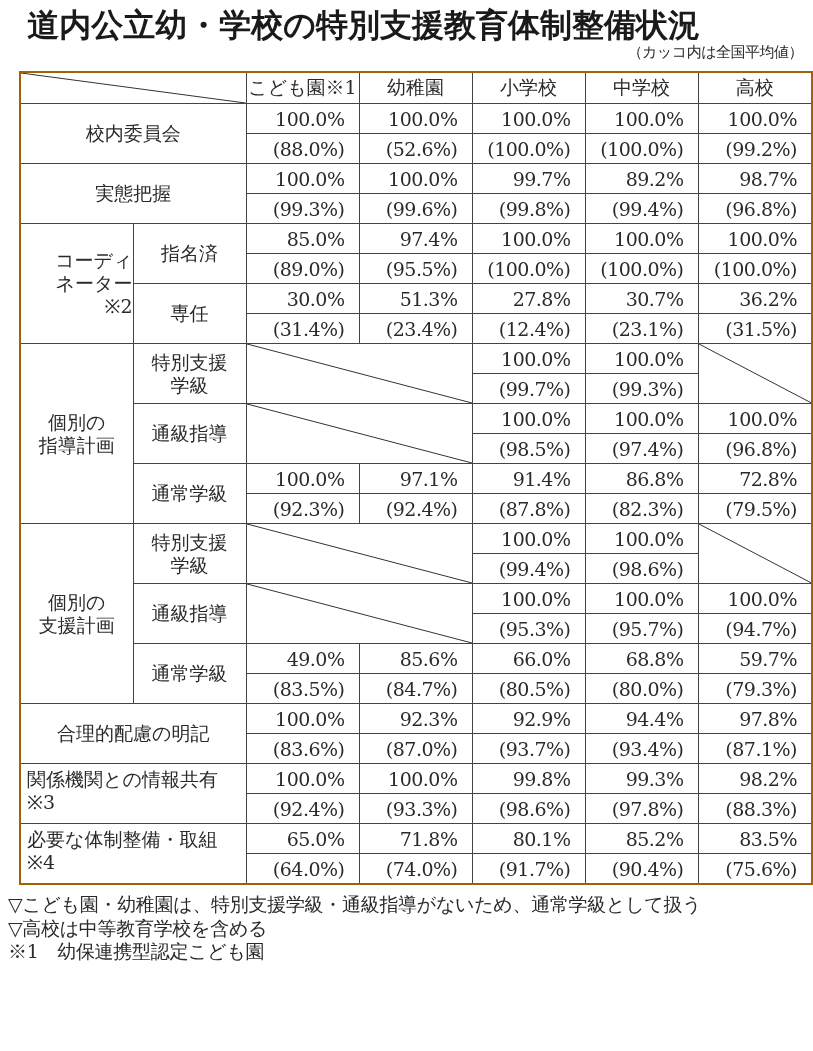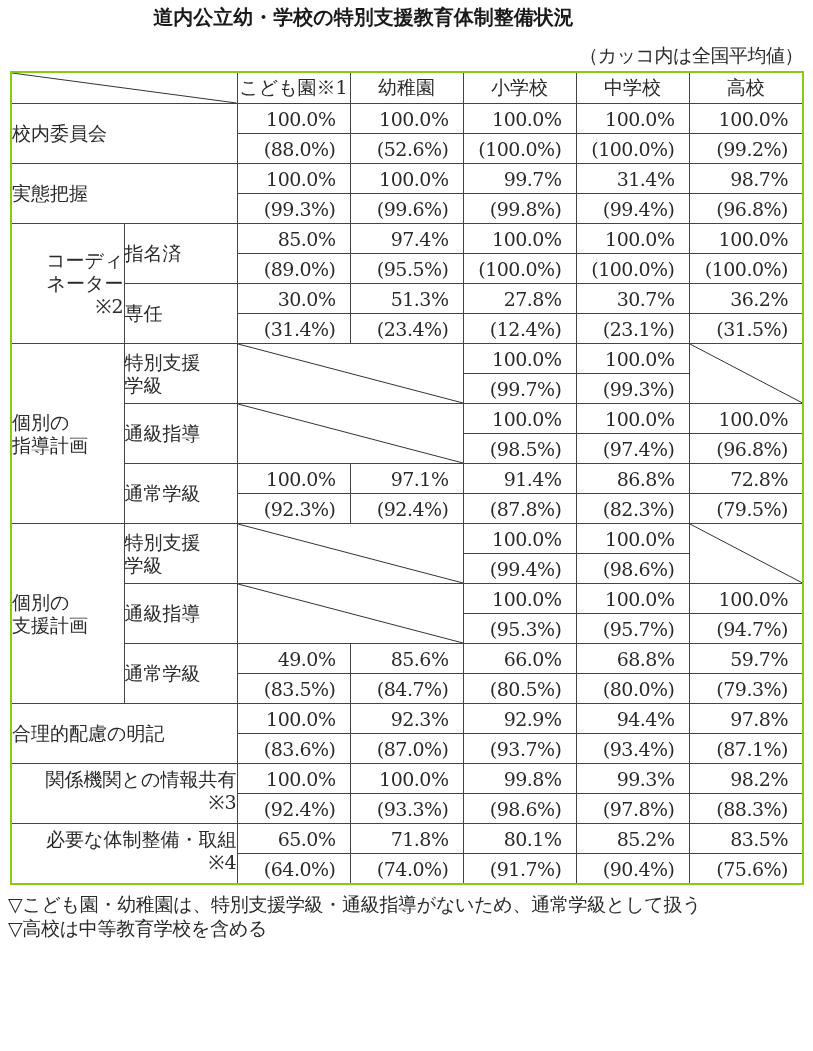--- a/index.html
+++ b/index.html
@@ -4,42 +4,42 @@
 <style>
   html, body { margin: 0; padding: 0; background: #ffffff; }
   body {
     width: 813px; height: 1051px; position: relative; overflow: hidden;
     color: #2a2a2a;
     font-family: "DejaVu Serif", "Liberation Serif", serif;
   }
   .title {
     position: absolute; left: 0; top: 4px; width: 727px; text-align: center;
     font-family: "DejaVu Sans", "Liberation Sans", sans-serif;
-    font-weight: bold; font-size: 20px; letter-spacing: 0px; color: #1a1a1a;
+    font-weight: bold; font-size: 32px; letter-spacing: 0px; color: #1a1a1a;
   }
   .subtitle {
     position: absolute; right: 10px; top: 43px;
-    font-size: 19px; color: #2a2a2a; letter-spacing: -0.5px;
+    font-size: 15px; color: #2a2a2a; letter-spacing: -0.5px;
   }
   table.grid {
-    position: absolute; left: 10px; top: 71px; width: 792px;
+    position: absolute; left: 19px; top: 71px; width: 792px;
     border-collapse: collapse; table-layout: fixed;
-    border: 2px solid #84cc16;
+    border: 2px solid #a16207;
   }
   table.grid td, table.grid th {
     border: 1px solid #444; padding: 0; font-weight: normal;
     font-size: 19px; color: #2a2a2a;
   }
   table.grid th { height: 30px; text-align: center; }
   table.grid tr.top td { height: 29px; }
   table.grid tr.bot td { height: 29px; }
   td.val { text-align: right; padding-right: 14px !important; letter-spacing: -0.5px; }
-  td.label { vertical-align: middle; line-height: 23px; }
+  td.label { text-align: center; vertical-align: middle; line-height: 23px; }
   td.label.left { text-align: right; padding-left: 10px !important; }
-  td.label.left2 { text-align: right; padding-left: 6px !important; vertical-align: top; padding-top: 4px !important; }
+  td.label.left2 { text-align: left; padding-left: 6px !important; vertical-align: top; padding-top: 4px !important; }
   td.diag { position: relative; }
   td.diag svg { position: absolute; left: 0; top: 0; width: 100%; height: 100%; }
   th.corner { position: relative; }
   th.corner svg { position: absolute; left: 0; top: 0; width: 100%; height: 100%; }
   .notes {
     position: absolute; left: 8px; top: 893px; width: 805px;
     font-size: 19px; line-height: 23.5px; color: #2a2a2a; letter-spacing: -0.3px;
   }
   .notes div { white-space: nowrap; }
 </style>
@@ -89,21 +89,21 @@
       <td class="val">(100.0%)</td>
       <td class="val">(100.0%)</td>
       <td class="val">(99.2%)</td>
     </tr>
 
     <tr class="top">
       <td colspan="2" rowspan="2" class="label">実態把握</td>
       <td class="val">100.0%</td>
       <td class="val">100.0%</td>
       <td class="val">99.7%</td>
-      <td class="val">31.4%</td>
+      <td class="val">89.2%</td>
       <td class="val">98.7%</td>
     </tr>
     <tr class="bot">
       <td class="val">(99.3%)</td>
       <td class="val">(99.6%)</td>
       <td class="val">(99.8%)</td>
       <td class="val">(99.4%)</td>
       <td class="val">(96.8%)</td>
     </tr>
 
@@ -316,13 +316,14 @@
       <td class="val">(91.7%)</td>
       <td class="val">(90.4%)</td>
       <td class="val">(75.6%)</td>
     </tr>
   </tbody>
 </table>
 
 <div class="notes">
   <div>▽こども園・幼稚園は、特別支援学級・通級指導がないため、通常学級として扱う</div>
   <div>▽高校は中等教育学校を含める</div>
+  <div>※1　幼保連携型認定こども園</div>
 </div>
 
 </body></html>

